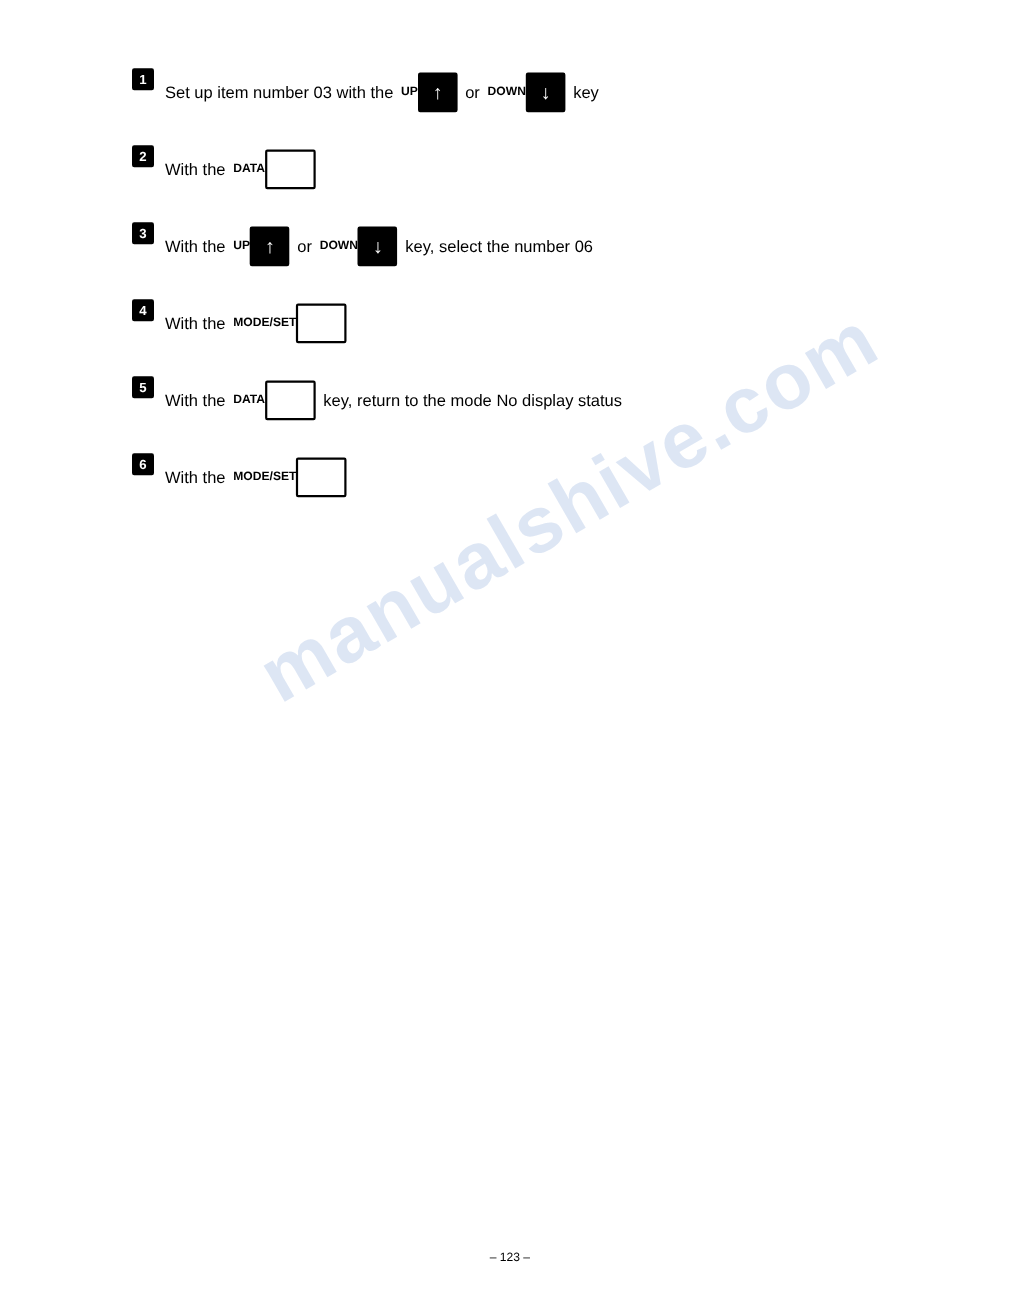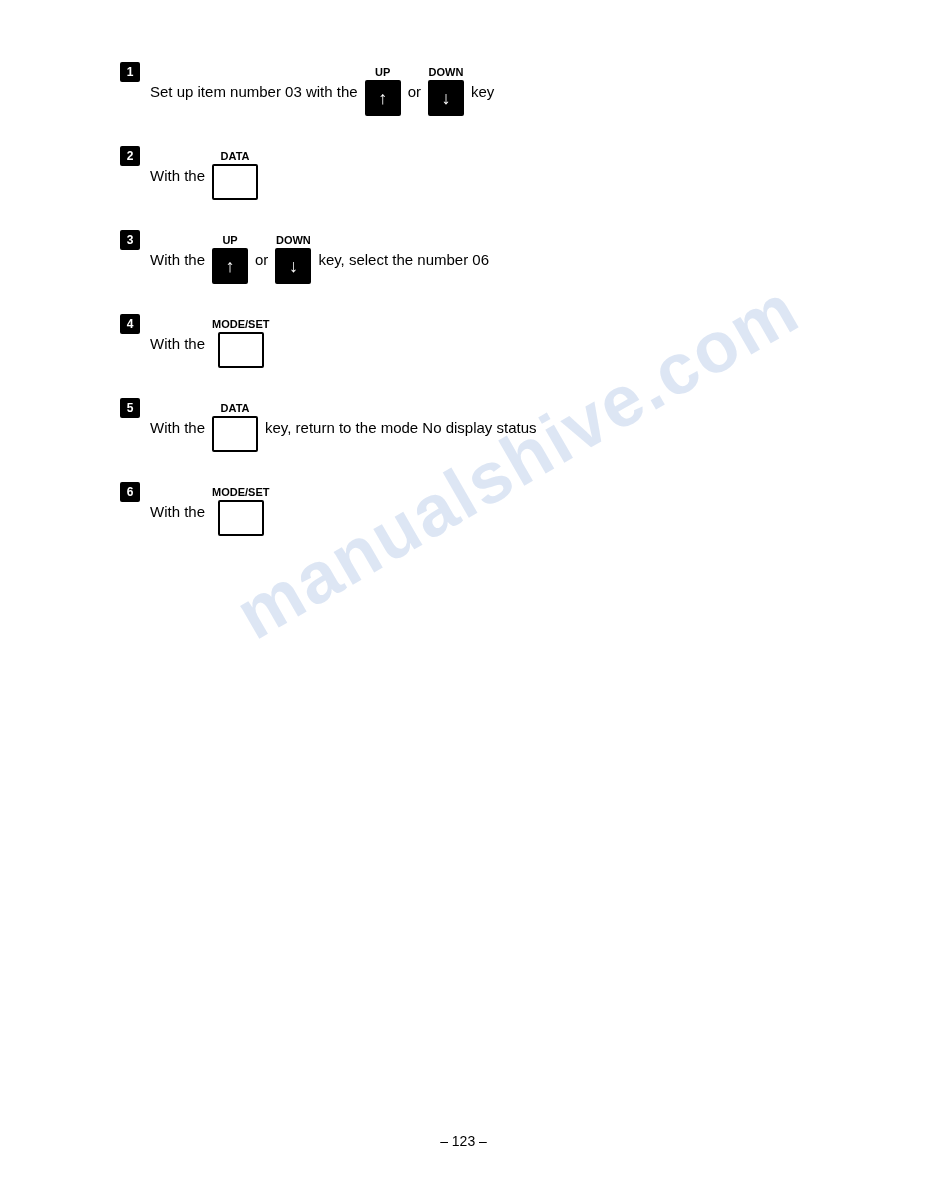--- a/index.html
+++ b/index.html
@@ -60,21 +60,20 @@
       margin-top: 2px;
     }
 
     .step-body {
       display: flex;
       flex-direction: column;
     }
 
     .key-btn {
       display: inline-flex;
-      flex-direction: column;
       align-items: center;
       position: relative;
       margin: 0 2px;
     }
 
     .key-label-above {
       font-size: 11px;
       font-weight: bold;
       text-align: center;
       margin-bottom: 2px;
@@ -121,21 +120,21 @@
       gap: 5px;
       margin-top: 6px;
     }
 
     .page-footer {
       position: absolute;
       bottom: 40px;
       left: 0;
       right: 0;
       text-align: center;
-      font-size: 14px;
+      font-size: 11px;
     }
   </style>
 </head>
 <body>
 
 <div class="page-content">
 
   <div class="watermark">manualshive.com</div>
 
   <div class="step">

